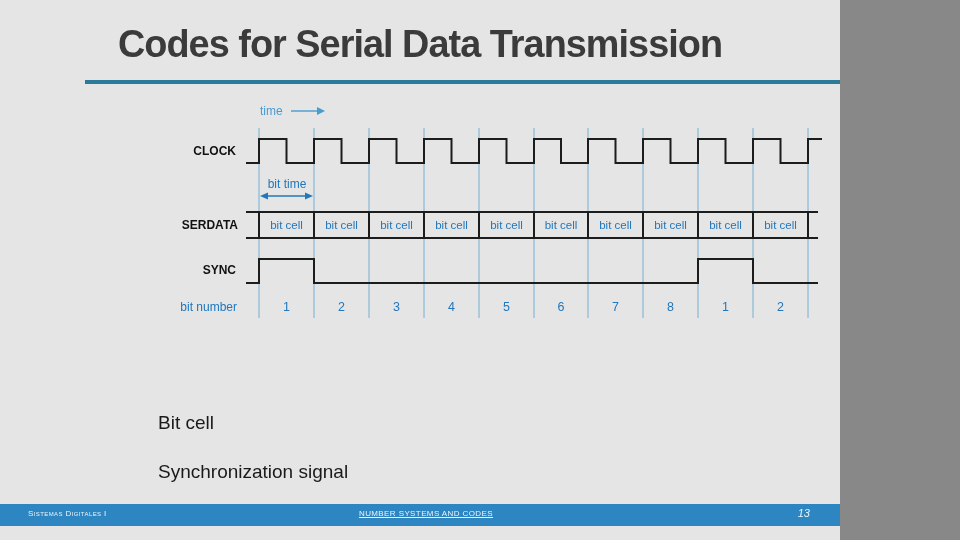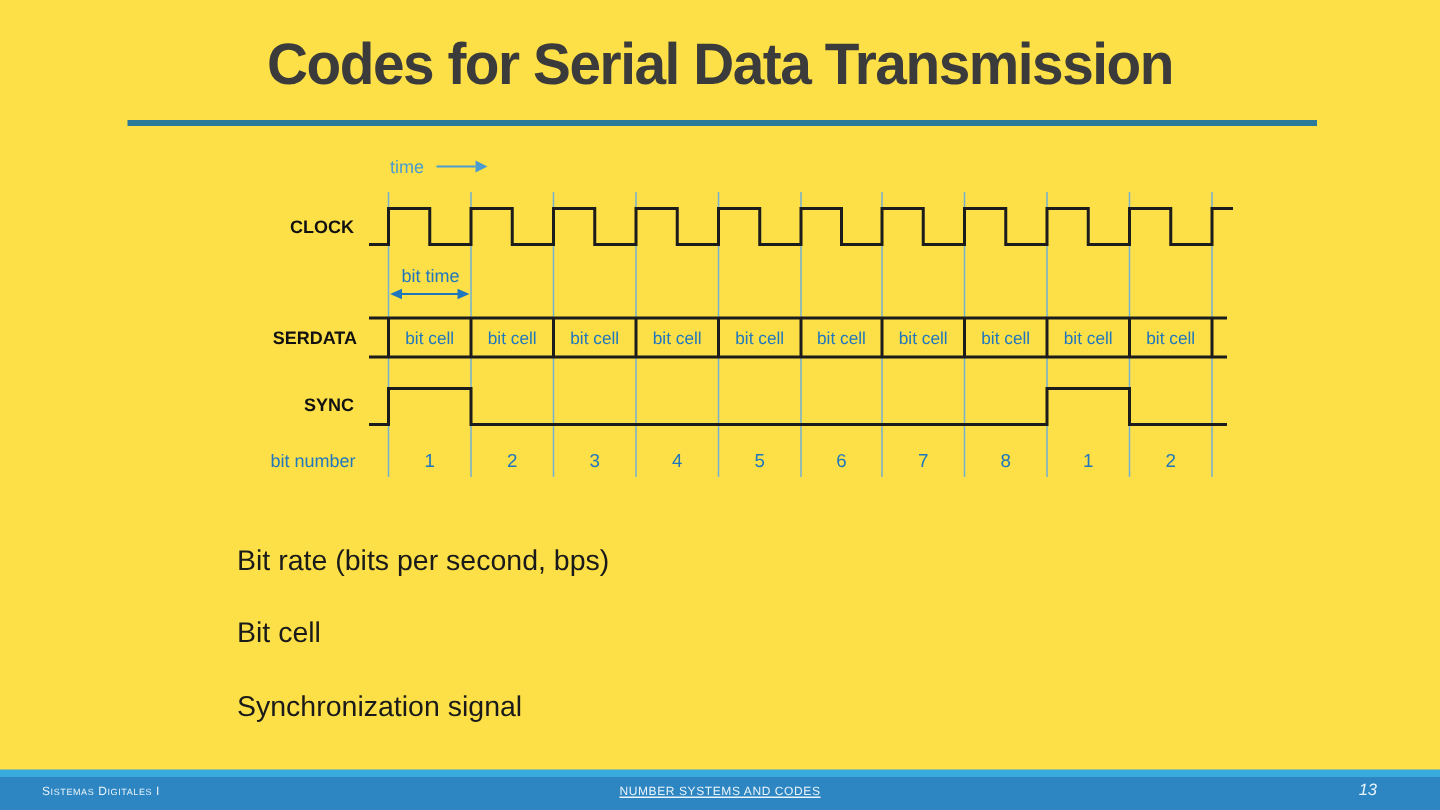--- a/index.html
+++ b/index.html
@@ -1,17 +1,17 @@
 <!DOCTYPE html>
 <html><head>
 <meta charset="utf-8">
 <style>
   html,body{margin:0;padding:0;background:#888;}
   .slide{
-    position:relative;width:960px;height:540px;background:#fde047;
+    position:relative;width:840px;height:540px;background:#e5e5e5;
     overflow:hidden;font-family:"Liberation Sans",sans-serif;
   }
   .slide-title{
     position:absolute;top:22px;left:0;width:100%;margin:0;
     text-align:center;font-size:39px;font-weight:700;color:#3b3b3b;
     letter-spacing:-1px;transform:scaleX(0.97);transform-origin:center;
     white-space:nowrap;
   }
   .title-rule{
     position:absolute;left:85px;top:80px;width:793px;height:4px;
@@ -31,21 +31,21 @@
   .arrow-light{stroke:#4a9bd0;stroke-width:1.4;}
   .arrow-light-fill{fill:#4a9bd0;}
   .bullet{
     position:absolute;left:158px;margin:0;font-size:19px;color:#1a1a1a;
     font-weight:400;
   }
   .footer-accent{
     position:absolute;left:0;top:513px;width:100%;height:5px;background:#38aadd;
   }
   .footer-bar{
-    position:absolute;left:0;top:518px;width:100%;height:22px;background:#2d86c2;
+    position:absolute;left:0;top:504px;width:100%;height:22px;background:#2d86c2;padding-left:12px;
   }
   .footer-left{
     position:absolute;left:28px;top:5px;font-size:8px;color:#eaf4fb;
     font-variant:small-caps;letter-spacing:0.4px;
   }
   .footer-center{
     position:absolute;left:0;top:5px;width:100%;text-align:center;
     font-size:8px;color:#eaf4fb;letter-spacing:0.4px;text-decoration:underline;
   }
   .footer-right{
@@ -132,21 +132,20 @@
       <text class="dnum" x="451.5" y="311" text-anchor="middle">4</text>
       <text class="dnum" x="506.5" y="311" text-anchor="middle">5</text>
       <text class="dnum" x="561" y="311" text-anchor="middle">6</text>
       <text class="dnum" x="615.5" y="311" text-anchor="middle">7</text>
       <text class="dnum" x="670.5" y="311" text-anchor="middle">8</text>
       <text class="dnum" x="725.5" y="311" text-anchor="middle">1</text>
       <text class="dnum" x="780.5" y="311" text-anchor="middle">2</text>
     </g>
   </svg>
 
-  <p class="bullet" style="top:364px">Bit rate (bits per second, bps)</p>
   <p class="bullet" style="top:412px">Bit cell</p>
   <p class="bullet" style="top:461px">Synchronization signal</p>
 
   <div class="footer-accent"></div>
   <div class="footer-bar">
     <span class="footer-left">Sistemas Digitales I</span>
     <span class="footer-center">NUMBER SYSTEMS AND CODES</span>
     <span class="footer-right">13</span>
   </div>
 

